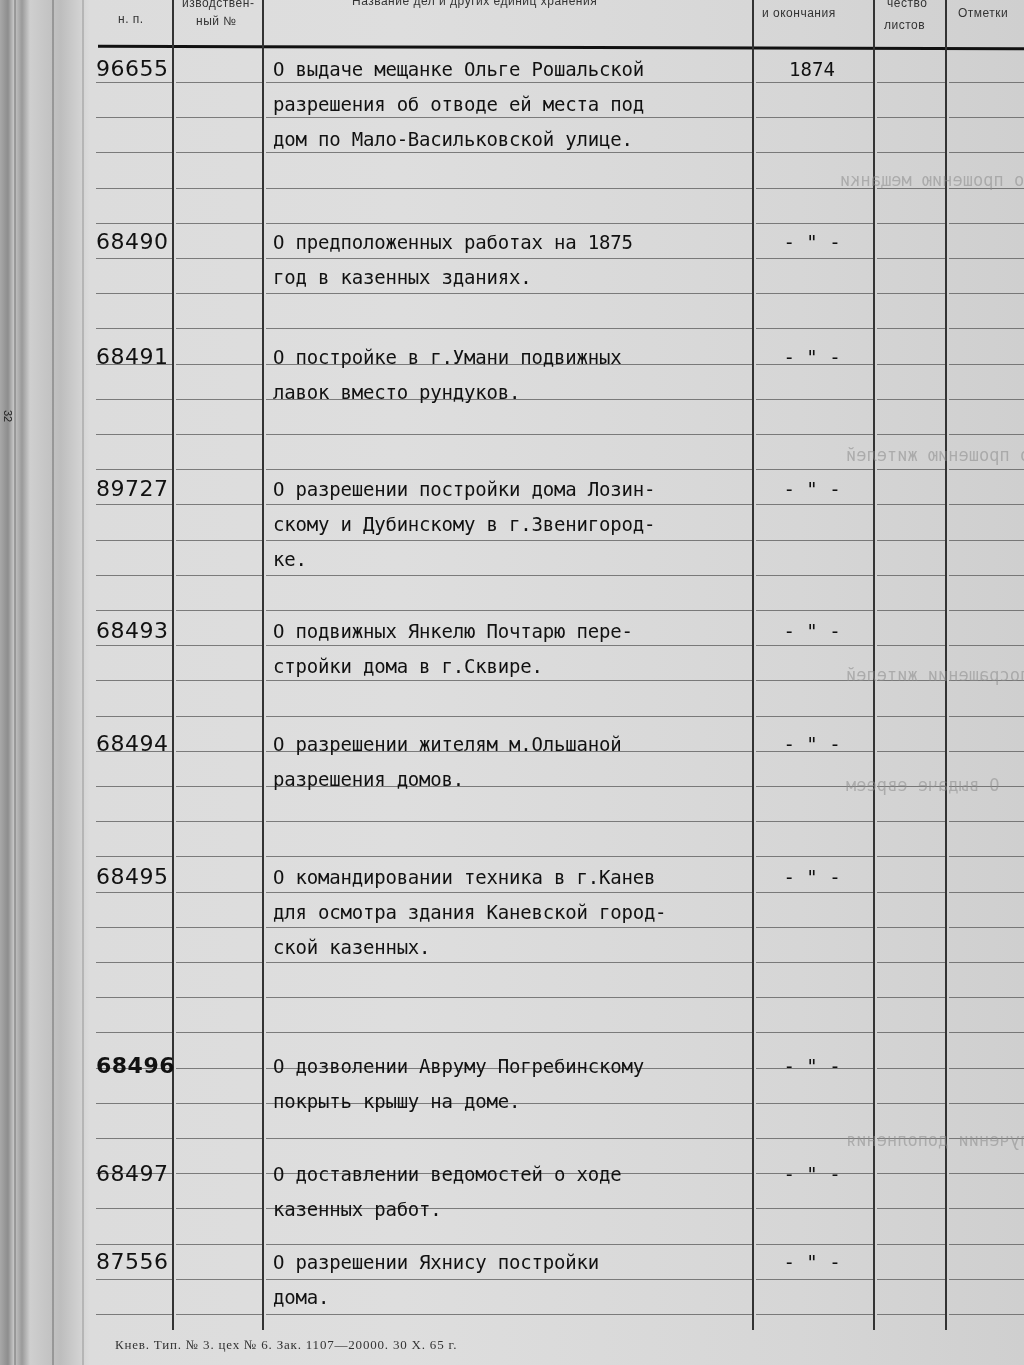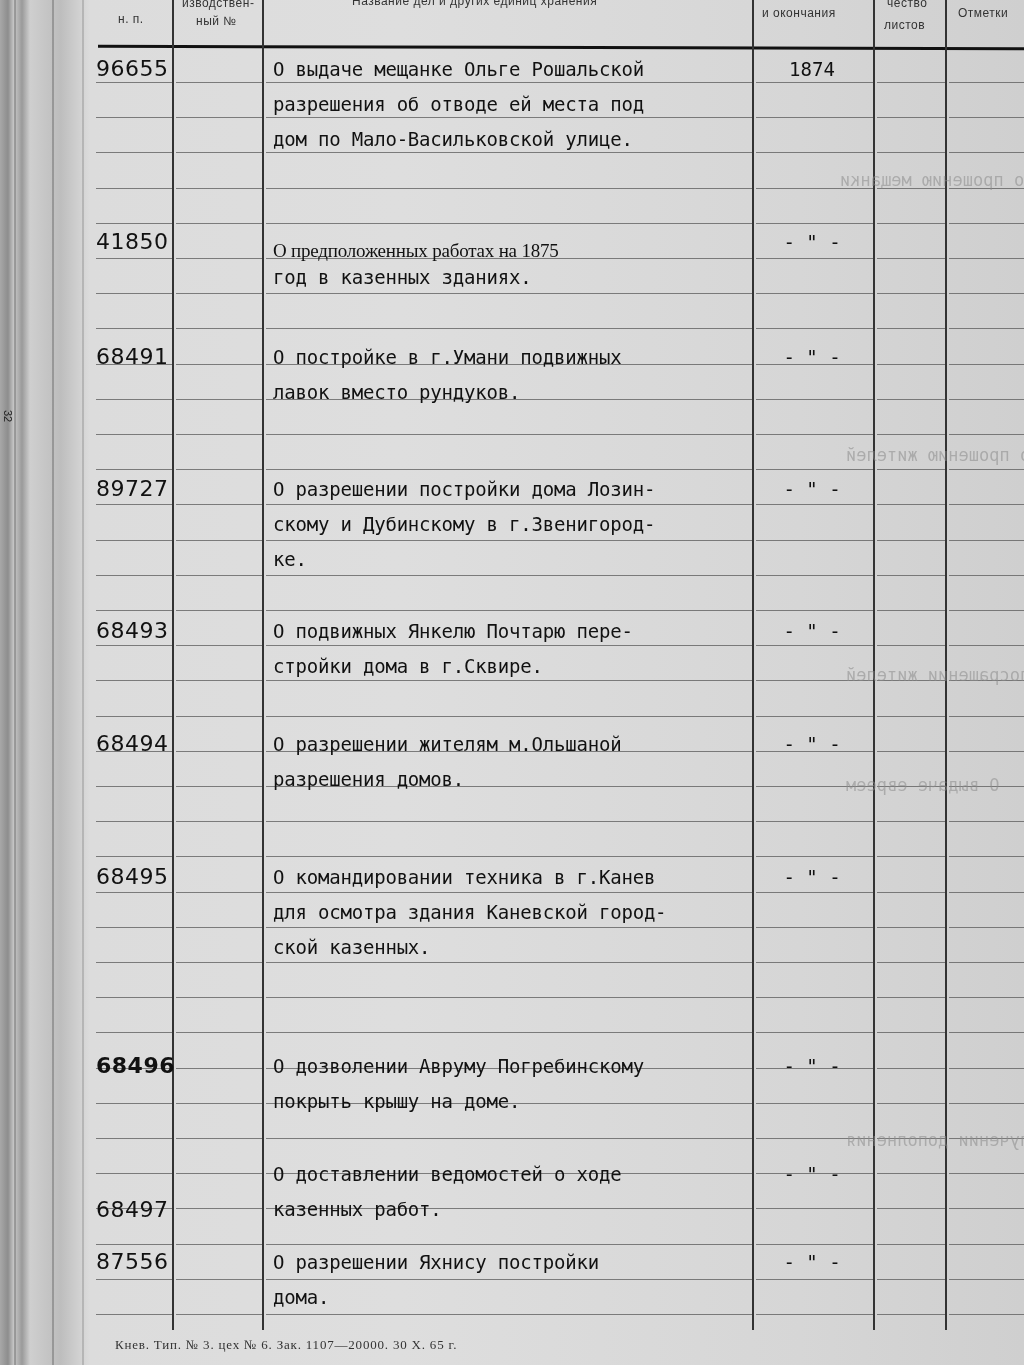--- a/index.html
+++ b/index.html
@@ -280,22 +280,22 @@
 
   <div id="entries">
       <div>
         <div class="inv-no" style="top: 56px;">96655</div>
         <div class="title-line" style="top: 58px;">О выдаче мещанке Ольге Рошальской</div>
         <div class="title-line" style="top: 93px;">разрешения об отводе ей места под</div>
         <div class="title-line" style="top: 128px;">дом по Мало-Васильковской улице.</div>
         <div class="date" style="top: 58px;">1874</div>
       </div>
       <div>
-        <div class="inv-no" style="top: 229px;">41850</div>
-        <div class="title-line" style="top: 240px; font-family: Liberation Serif, serif;">О предположенных работах на 1875</div>
+        <div class="inv-no" style="top: 229px;">68490</div>
+        <div class="title-line" style="top: 231px;">О предположенных работах на 1875</div>
         <div class="title-line" style="top: 266px;">год в казенных зданиях.</div>
         <div class="date" style="top: 231px;">- " -</div>
       </div>
       <div>
         <div class="inv-no" style="top: 344px;">68491</div>
         <div class="title-line" style="top: 346px;">О постройке в г.Умани подвижных</div>
         <div class="title-line" style="top: 381px;">лавок вместо рундуков.</div>
         <div class="date" style="top: 346px;">- " -</div>
       </div>
       <div>
@@ -324,21 +324,21 @@
         <div class="title-line" style="top: 936px;">ской казенных.</div>
         <div class="date" style="top: 866px;">- " -</div>
       </div>
       <div>
         <div class="inv-no" style="top: 1053px; font-weight: bold;">68496</div>
         <div class="title-line" style="top: 1055px;">О дозволении Авруму Погребинскому</div>
         <div class="title-line" style="top: 1090px;">покрыть крышу на доме.</div>
         <div class="date" style="top: 1055px;">- " -</div>
       </div>
       <div>
-        <div class="inv-no" style="top: 1161px; margin-top: 36px;">68497</div>
+        <div class="inv-no" style="top: 1161px;">68497</div>
         <div class="title-line" style="top: 1163px;">О доставлении ведомостей о ходе</div>
         <div class="title-line" style="top: 1198px;">казенных работ.</div>
         <div class="date" style="top: 1163px;">- " -</div>
       </div>
       <div>
         <div class="inv-no" style="top: 1249px;">87556</div>
         <div class="title-line" style="top: 1251px;">О разрешении Яхнису постройки</div>
         <div class="title-line" style="top: 1286px;">дома.</div>
         <div class="date" style="top: 1251px;">- " -</div>
       </div>

